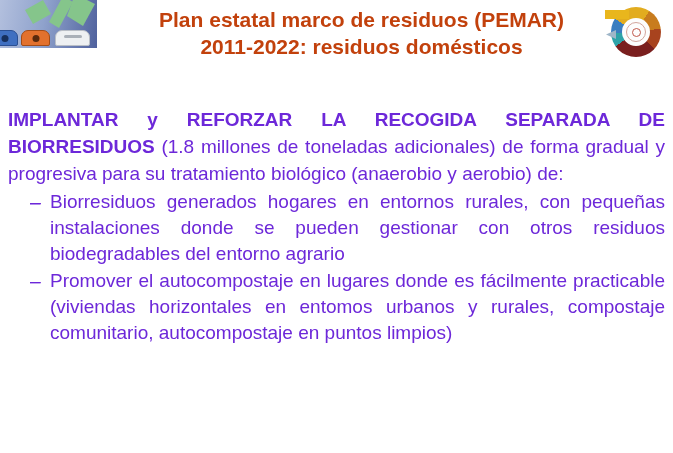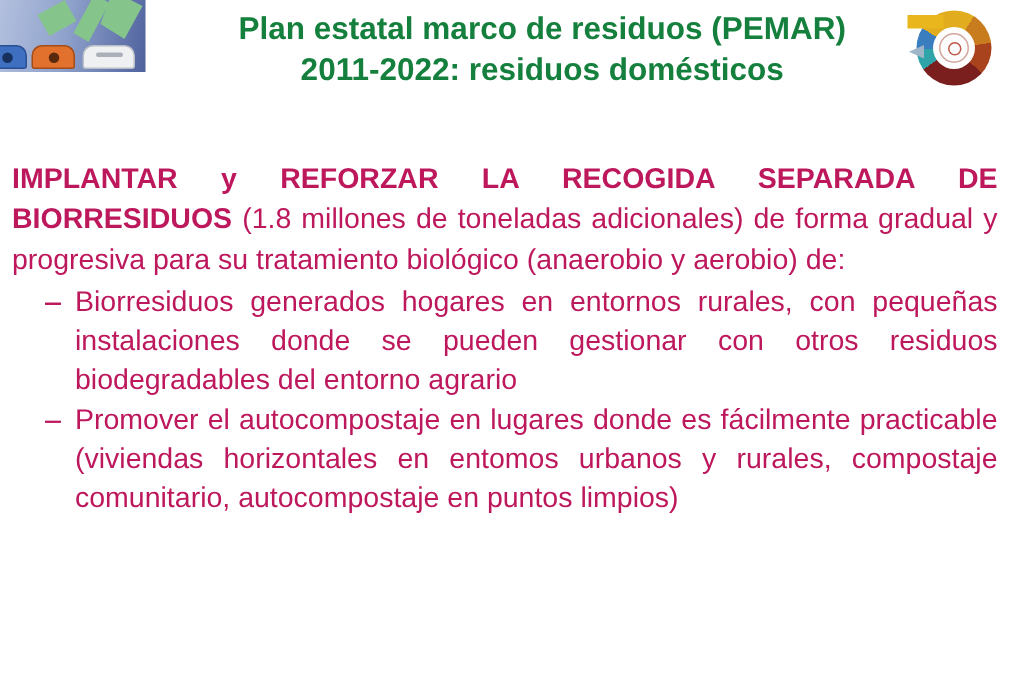--- a/index.html
+++ b/index.html
@@ -5,21 +5,21 @@
   html,body { margin:0; padding:0; background:#fff; }
   .slide {
     position:relative; width:673px; height:453px; background:#ffffff;
     font-family:"Liberation Sans", sans-serif; overflow:hidden;
   }
 
   
   .title {
     position:absolute; top:6px; left:100px; right:50px;
     text-align:center; font-weight:bold; font-size:21px; line-height:27px;
-    color:#15803d; letter-spacing:0px;
+    color:#c2410c; letter-spacing:0px;
   }
 
   
   .logo-left {
     position:absolute; top:0; left:0; width:97px; height:48px;
     background:linear-gradient(100deg,#b3c0de 0%,#8fa2cc 45%,#4f619d 100%);
     overflow:hidden;
   }
   .logo-left svg { position:absolute; top:-12px; right:-8px; }
   .cont { position:absolute; bottom:2px; height:14px; border-radius:7px 7px 2px 2px; }
@@ -51,21 +51,21 @@
     display:flex; align-items:center; justify-content:center;
   }
   .emblem::after { content:""; width:7px; height:7px; border-radius:50%; border:1px solid #c0574a; }
   .ring-tab { position:absolute; top:5px; left:-2px; width:24px; height:9px; background:#e9b61d; }
   .ring-nib {
     position:absolute; top:25px; left:-1px; width:10px; height:9px; background:#9fb6c8;
     clip-path:polygon(0 50%, 100% 0, 100% 100%);
   }
 
   
-  .content { position:absolute; left:8px; right:8px; top:106px; color:#be185d; font-size:19px; }
+  .content { position:absolute; left:8px; right:8px; top:106px; color:#6d28d9; font-size:19px; }
   .intro { margin:0; text-align:justify; line-height:27px; }
   .intro .b { font-weight:bold; }
   .bullets { list-style:none; margin:2px 0 0 0; padding:0; }
   .bullets li {
     position:relative; padding-left:42px; margin:0 0 1px 0;
     line-height:26px; text-align:justify;
   }
   .dash { position:absolute; left:22px; top:0; }
 </style>
 </head>

